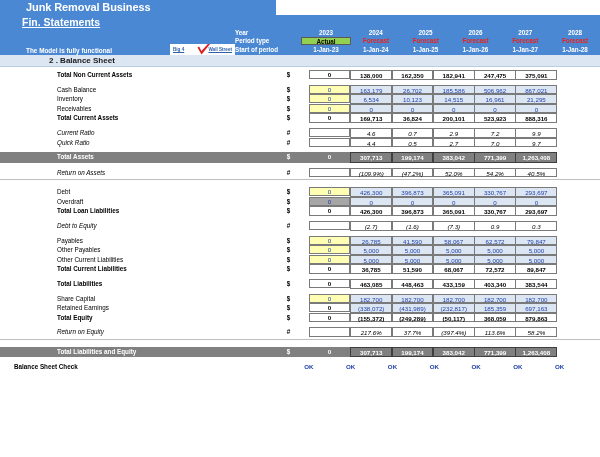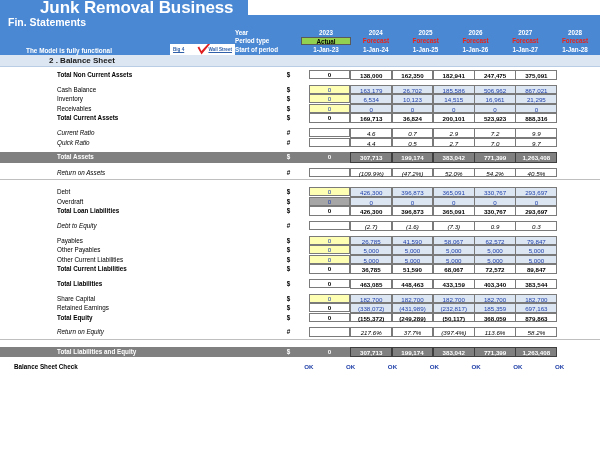--- a/index.html
+++ b/index.html
@@ -10,30 +10,30 @@
     font-family:"Liberation Sans", sans-serif;
     font-size:6.2px;
     color:#000;
     overflow:hidden;
   }
 
   
   .hdr { position:relative; width:600px; }
   .hdr-row1 { display:flex; height:15px; }
   .hdr-title-a {
-    width:248px; background:#4a88d4; color:#ffffff;
-    font-size:17px; font-weight:bold; line-height:15px;
-    padding-left:40px; letter-spacing:-0.1px;
+    width:276px; background:#4a88d4; color:#ffffff;
+    font-size:11px; font-weight:bold; line-height:15px;
+    padding-left:26px; letter-spacing:-0.1px;
   }
   .hdr-white { flex:1; background:#ffffff; }
 
   .hdr-row2 { display:flex; height:14px; background:#4a88d4; }
   .hdr-title-b {
     width:235px; color:#ffffff; font-size:10.5px; font-weight:bold;
-    line-height:14px; padding-left:8px;
+    line-height:14px; padding-left:22px;text-decoration:underline;
   }
 
   .hdr-band { display:flex; background:#4a88d4; height:26px; }
   .hdr-left-col { width:170px; position:relative; }
   .model-note {
     position:absolute; left:26px; bottom:1px;
     color:#ffffff; font-size:6.4px; font-weight:bold;
   }
   .logo-col { width:65px; position:relative; }
   .logo-box {

